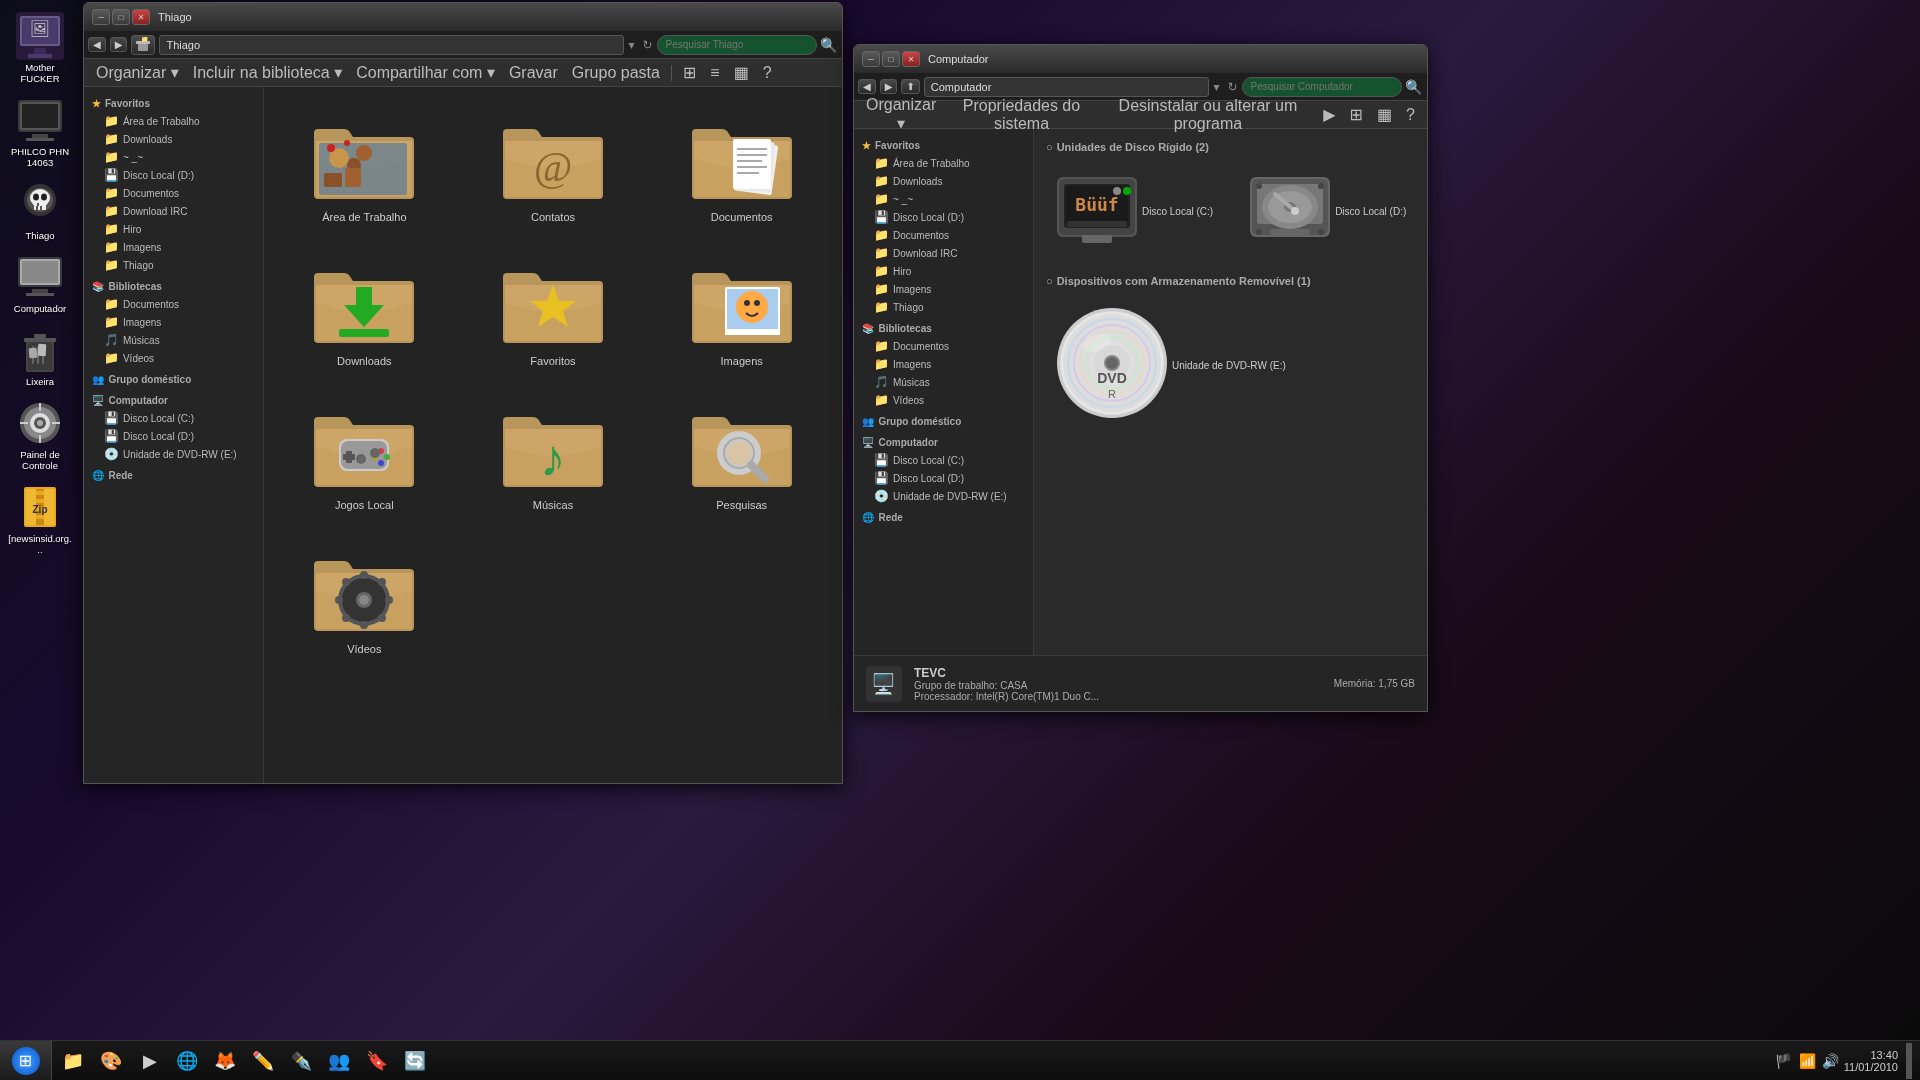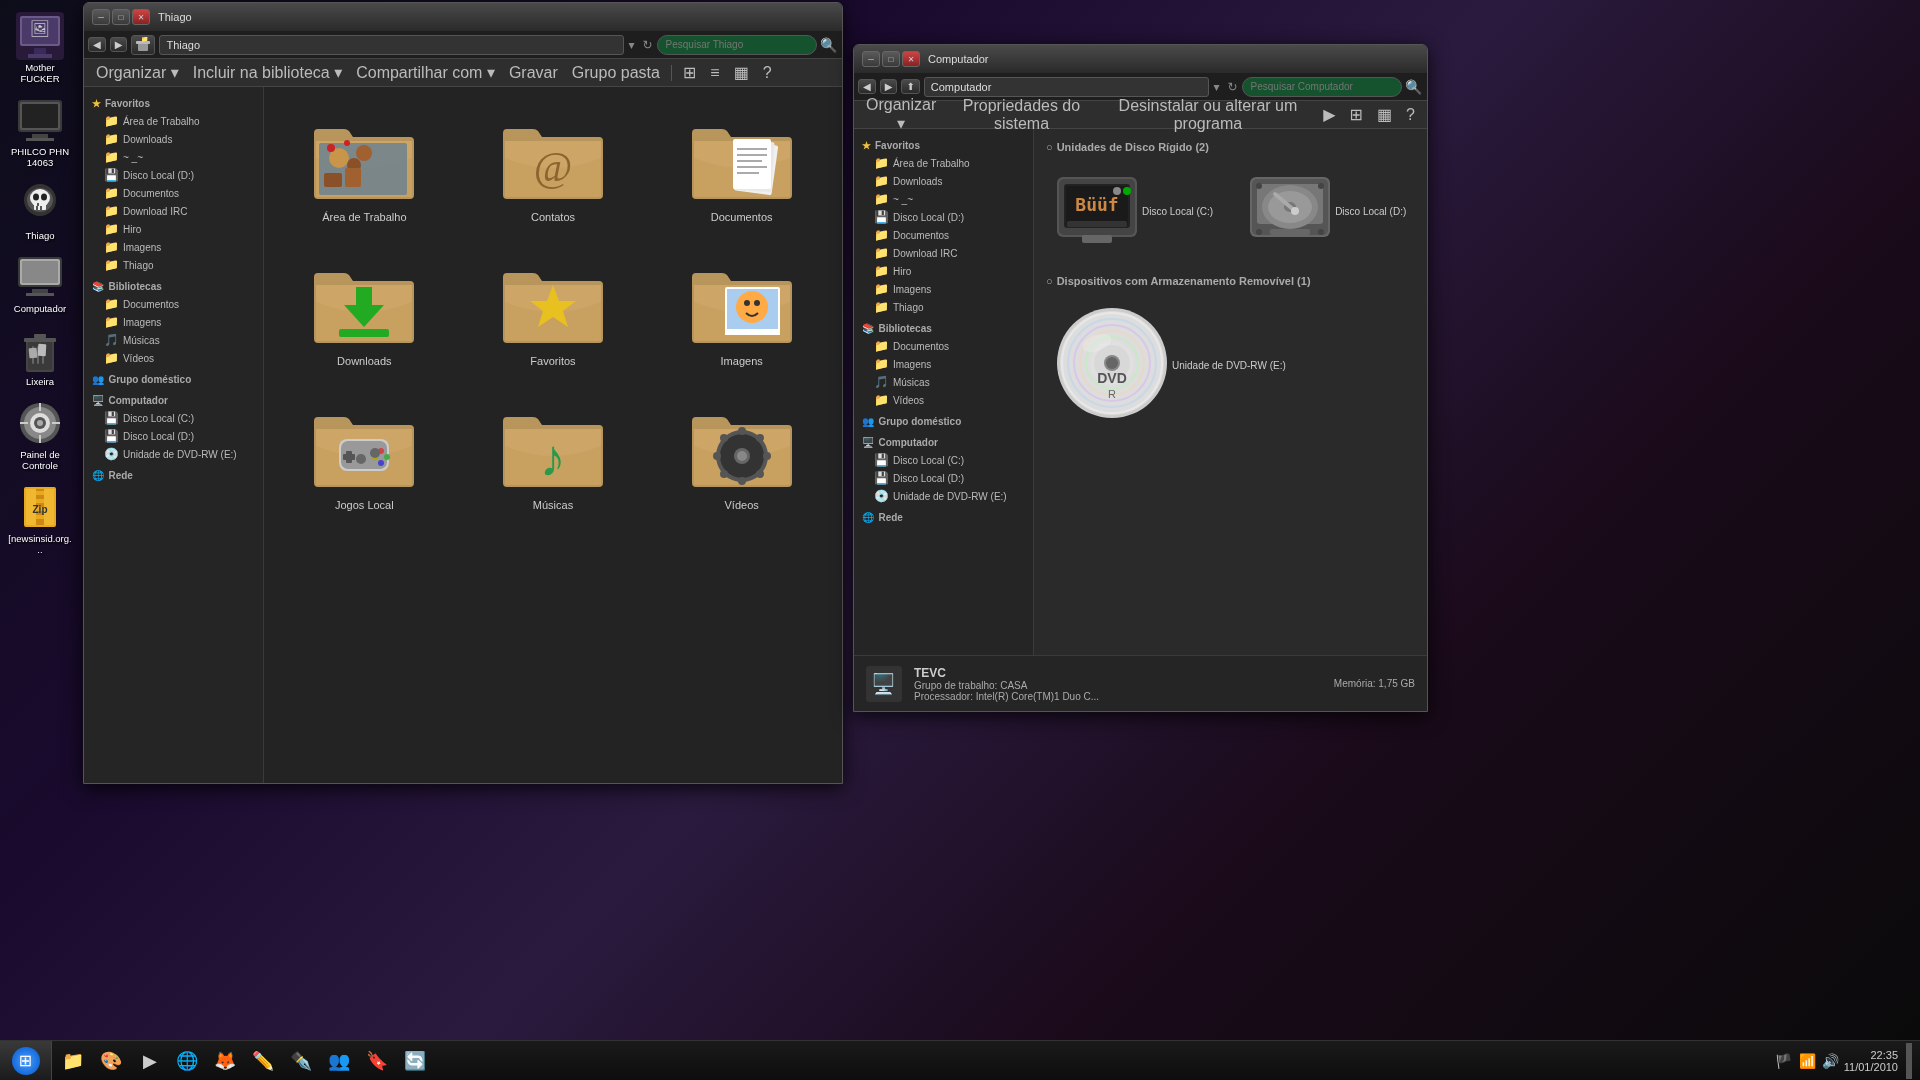--- a/index.html
+++ b/index.html
@@ -812,20 +812,35 @@
               <path d="M5 20 Q5 16 9 16 L35 16 Q38 16 40 18 L44 24 L101 24 Q105 24 105 28 L105 82 Q105 86 101 86 L9 86 Q5 86 5 82 Z" fill="#b8955a"></path>
               <path d="M7 28 L103 28 L103 84 L7 84 Z" fill="#c8a060"></path>
               <path d="M7 28 L103 28 L103 45 Q55 65 7 45 Z" fill="#d4ac70" opacity="0.4"></path>
 
               <text x="55" y="75" text-anchor="middle" font-size="52" fill="#2a9a4a">♪</text>
             </svg>
           </div>
           <div class="folder-label">Músicas</div>
         </div>
 
+        <div class="folder-item">
+          <div class="folder-icon-wrap">
+            <svg width="110" height="88" viewBox="0 0 110 88">
+              <path d="M5 20 Q5 16 9 16 L35 16 Q38 16 40 18 L44 24 L101 24 Q105 24 105 28 L105 82 Q105 86 101 86 L9 86 Q5 86 5 82 Z" fill="#b8955a"></path>
+              <path d="M7 28 L103 28 L103 84 L7 84 Z" fill="#c8a060"></path>
+              <path d="M7 28 L103 28 L103 45 Q55 65 7 45 Z" fill="#d4ac70" opacity="0.4"></path>
+
+              <circle cx="52" cy="52" r="18" fill="none" stroke="#ccc" stroke-width="8"></circle>
+              <circle cx="52" cy="52" r="14" fill="none" stroke="#aaa" stroke-width="4"></circle>
+              <circle cx="52" cy="52" r="14" fill="#e8e8e8" opacity="0.5"></circle>
+              <line x1="64" y1="64" x2="78" y2="78" stroke="#aaa" stroke-width="8" stroke-linecap="round"></line>
+            </svg>
+          </div>
+          <div class="folder-label">Pesquisas</div>
+        </div>
 
         <div class="folder-item">
           <div class="folder-icon-wrap">
             <svg width="110" height="88" viewBox="0 0 110 88">
               <path d="M5 20 Q5 16 9 16 L35 16 Q38 16 40 18 L44 24 L101 24 Q105 24 105 28 L105 82 Q105 86 101 86 L9 86 Q5 86 5 82 Z" fill="#b8955a"></path>
               <path d="M7 28 L103 28 L103 84 L7 84 Z" fill="#c8a060"></path>
               <path d="M7 28 L103 28 L103 45 Q55 65 7 45 Z" fill="#d4ac70" opacity="0.4"></path>
 
               <circle cx="55" cy="55" r="26" fill="#555"></circle>
               <circle cx="55" cy="55" r="22" fill="#333"></circle>
@@ -1117,18 +1132,18 @@
     <div class="taskbar-icon">🔄</div>
   </div>
 
   <div class="taskbar-right">
     <div class="taskbar-sys-icons">
       <span style="font-size:14px;">🏴</span>
       <span style="font-size:14px;">📶</span>
       <span style="font-size:14px;">🔊</span>
     </div>
     <div class="taskbar-time">
-      <div>22:35</div>
+      <div>13:40</div>
       <div>11/01/2010</div>
     </div>
     <span style="width:6px; height:36px; background: #555; display:inline-block; margin-left:4px; cursor:pointer;"></span>
   </div>
 </div>
 
 </body></html>

